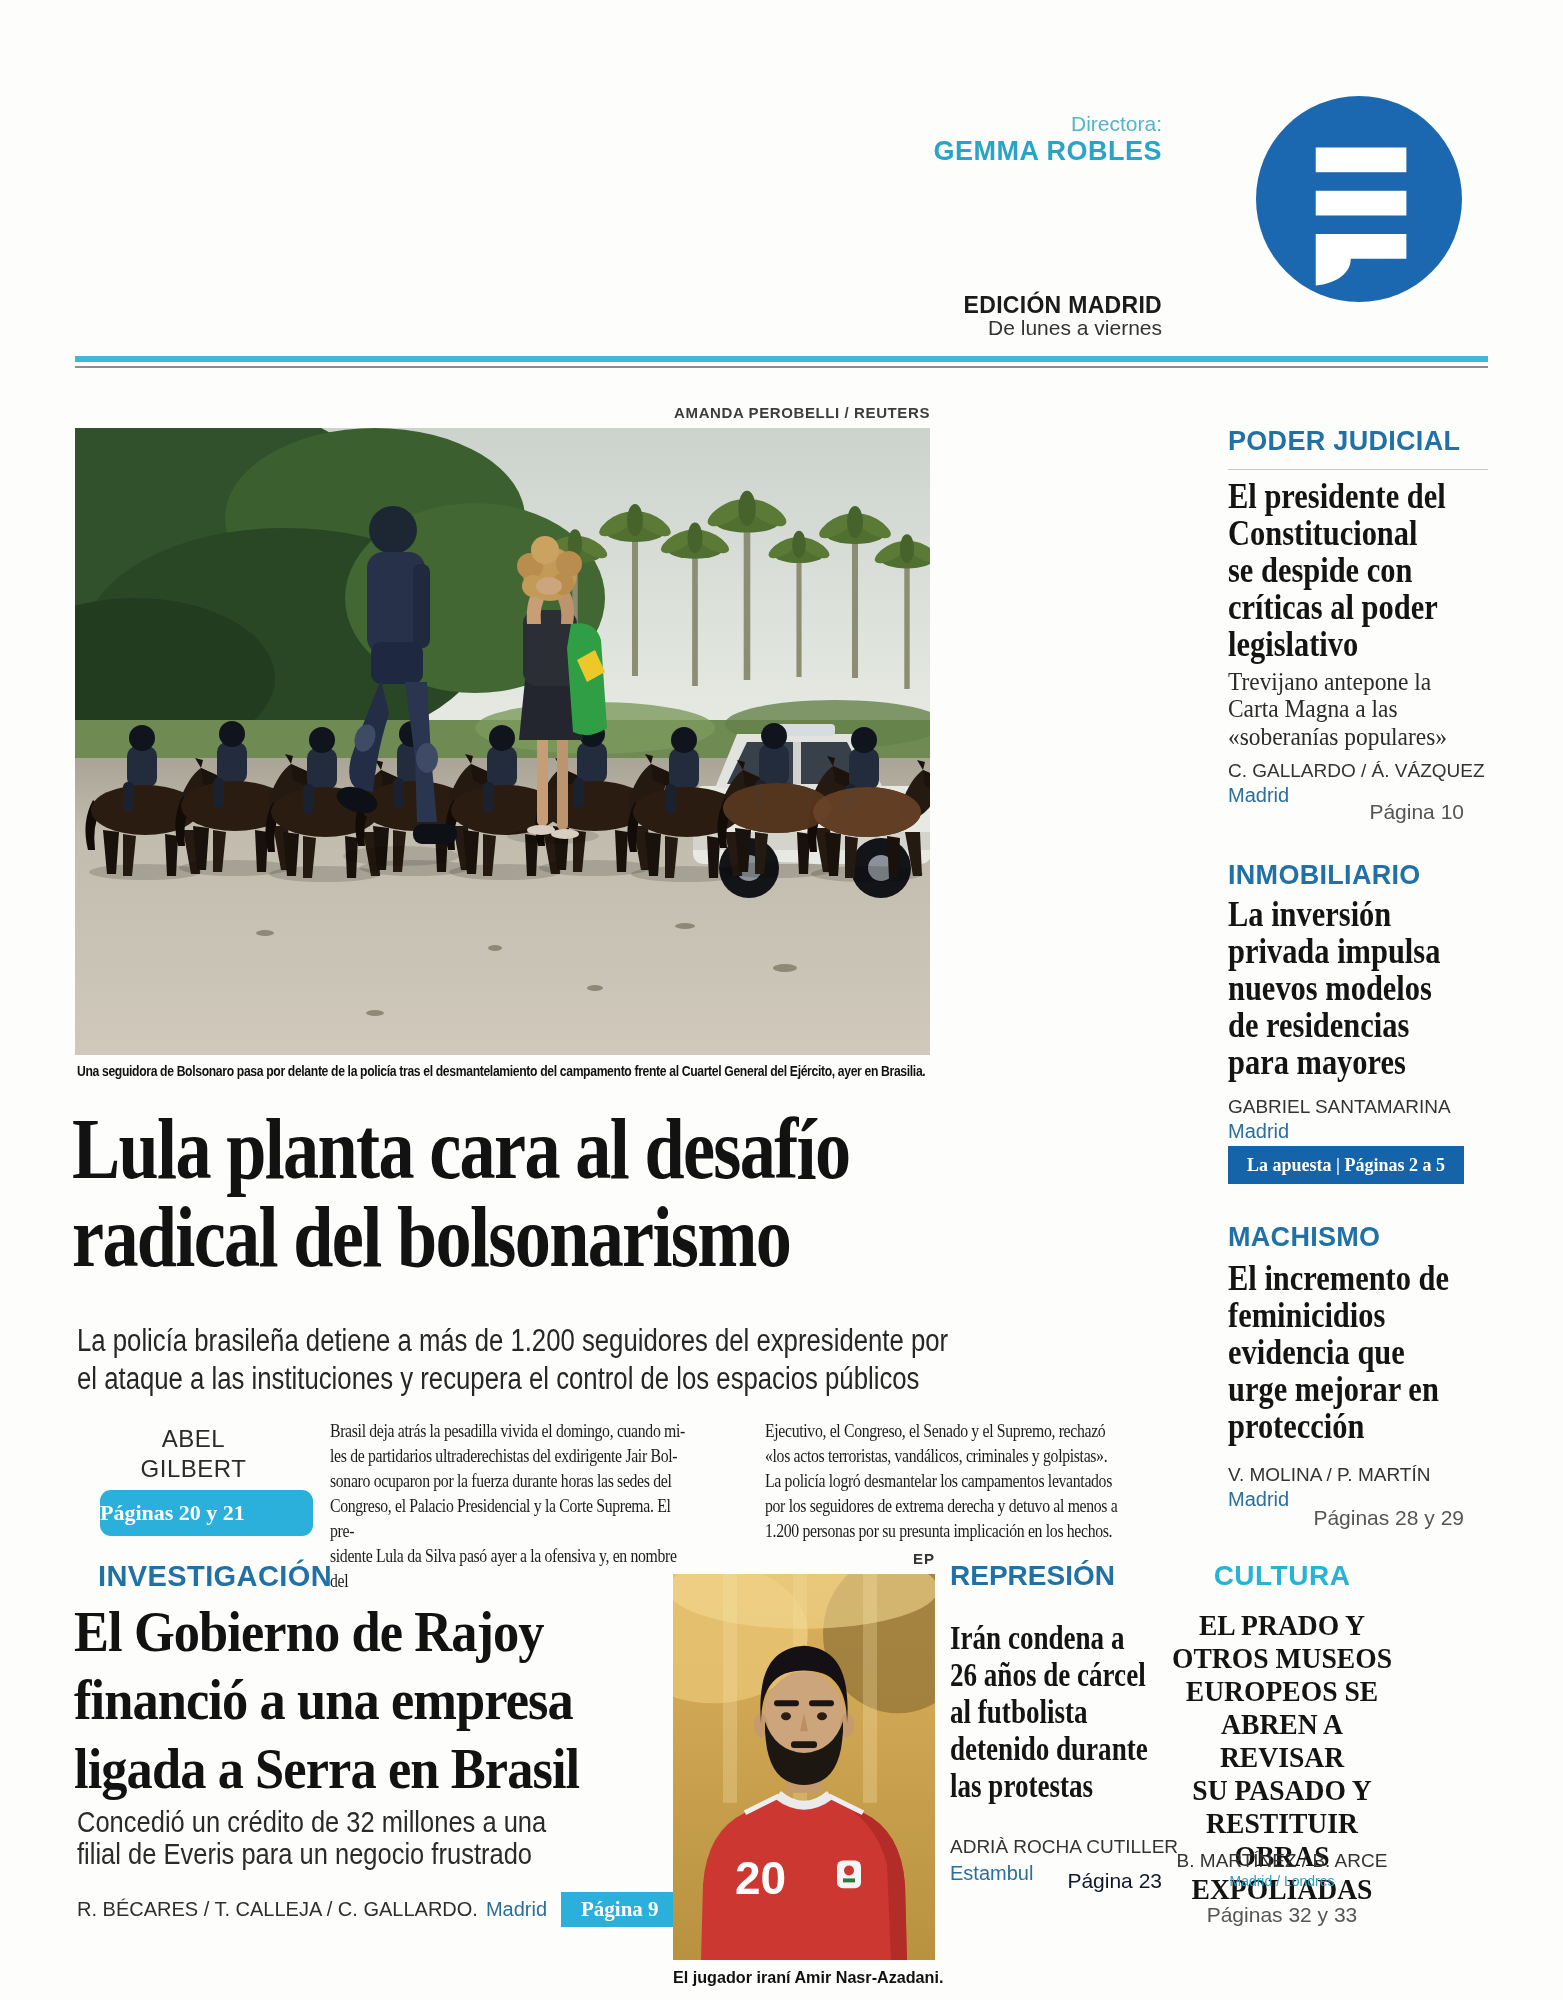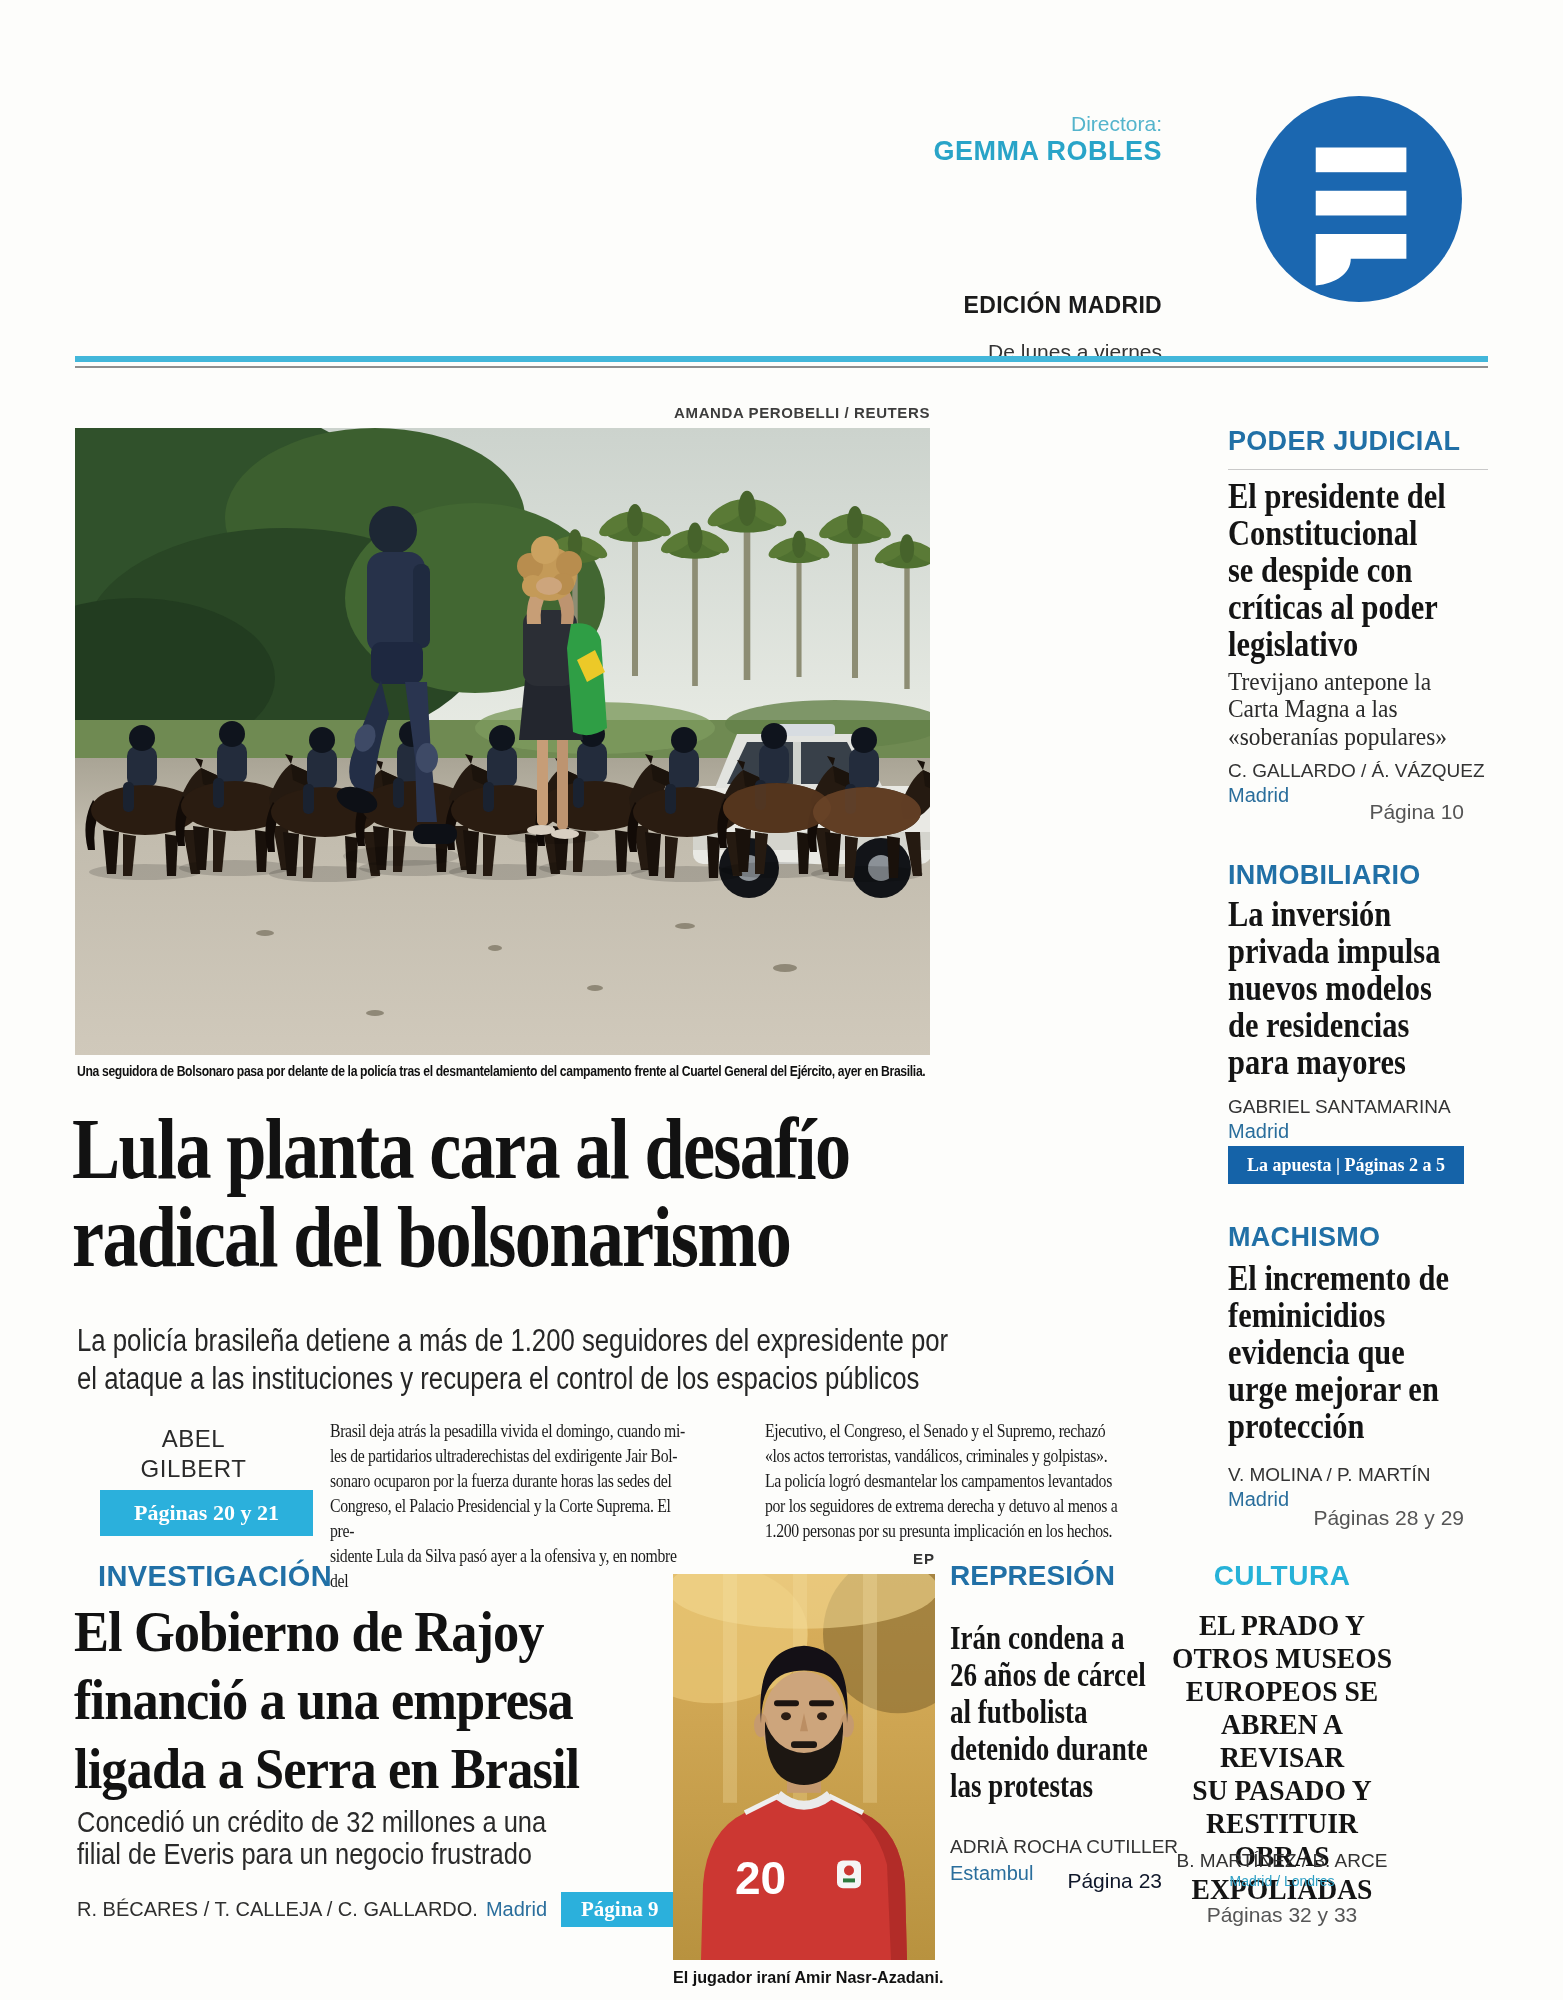--- a/index.html
+++ b/index.html
@@ -10,39 +10,39 @@
   .serif{font-family:"Liberation Serif","DejaVu Serif",serif;}
 
   
   .masthead-title{left:72px;top:38px;font-family:"DejaVu Serif","Liberation Serif",serif;
     font-weight:bold;font-size:104px;line-height:1.02;letter-spacing:-3px;color:#2a53a4;}
   .info{right:401px;text-align:right;}
   .directora-label{top:112px;font-size:21px;color:#54b4cc;}
   .directora-name{top:136px;font-size:27px;font-weight:bold;color:#29a4c8;letter-spacing:.5px;}
   .pub-info{top:174px;font-size:23px;line-height:1.28;color:#333;}
   .edition{top:292px;font-size:23px;font-weight:bold;color:#1b1b1b;letter-spacing:.3px;}
-  .edition-sub{top:340px;font-size:21px;color:#333;margin-left:34px;}
+  .edition-sub{top:316px;font-size:21px;color:#333;margin-left:34px;}
   .logo{left:1256px;top:96px;width:206px;height:206px;}
   .divider-cyan{left:75px;top:356px;width:1413px;height:6px;background:#43b7da;}
   .divider-gray{left:75px;top:366px;width:1413px;height:2px;background:#8e8e8e;}
 
   
   .lead-credit{left:75px;top:404px;width:855px;text-align:right;font-size:15px;font-weight:bold;
     letter-spacing:.6px;color:#3d3d3d;}
   .lead-photo{left:75px;top:428px;width:855px;height:627px;}
   .lead-caption{left:77px;top:1063px;font-size:14px;font-weight:bold;color:#111;
     white-space:nowrap;letter-spacing:-.4px;transform:scale(.87,1);transform-origin:0 0;}
   .lead-headline{left:72px;top:1106px;width:1200px;font-weight:bold;font-size:86px;line-height:1.02;
     letter-spacing:-2px;color:#121212;transform:scale(.84,1);transform-origin:0 0;}
   .lead-subdeck{left:77px;top:1322px;width:1200px;font-size:31px;line-height:1.24;color:#262626;
     transform:scale(.83,1);transform-origin:0 0;}
   .lead-byline{left:75px;top:1424px;width:237px;text-align:center;font-size:24px;line-height:1.25;
     letter-spacing:.5px;color:#2a2a2a;}
   .badge-cyan{background:#2bb0dc;color:#fff;font-family:"Liberation Serif",serif;font-weight:bold;}
-  .lead-badge{left:100px;top:1490px;width:213px;height:46px;line-height:46px;text-align:center;font-size:22px;}
+  .lead-badge{left:100px;top:1490px;width:213px;height:46px;line-height:46px;text-align:left;font-size:22px;border-radius:11px;}
   .bodycol{top:1418px;width:430px;font-family:"Liberation Serif",serif;font-size:19px;line-height:1.32;
     letter-spacing:-.4px;color:#1c1c1c;transform:scale(.83,1);transform-origin:0 0;}
   .col1{left:330px;} .col2{left:765px;}
 
   
   .side{left:1228px;width:236px;}
   .sec-label{font-size:27px;font-weight:bold;color:#2170a6;letter-spacing:.3px;white-space:nowrap;}
   .sec-head{font-family:"Liberation Serif",serif;font-weight:bold;font-size:35px;line-height:1.06;
     color:#141414;transform:scale(.87,1);transform-origin:0 0;white-space:pre-line;width:290px;}
   .sec-sub{font-family:"Liberation Serif",serif;font-size:26px;line-height:1.05;color:#2b2b2b;

